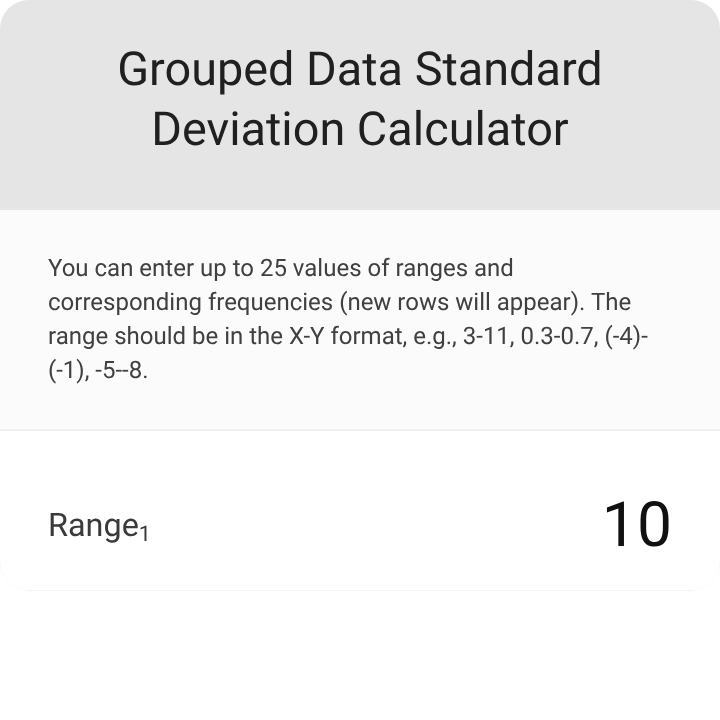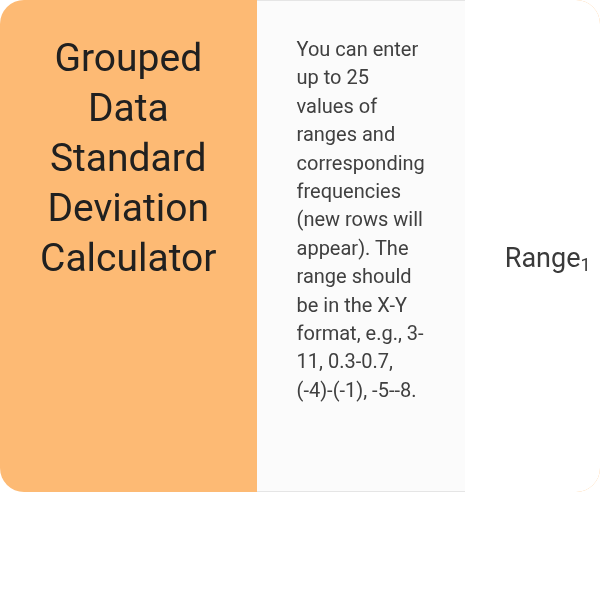--- a/index.html
+++ b/index.html
@@ -4,25 +4,25 @@
 <style>
   * { box-sizing: border-box; margin: 0; padding: 0; }
   html, body { width: 600px; height: 600px; overflow: hidden; }
   body {
     font-family: -apple-system, BlinkMacSystemFont, "Segoe UI", Roboto, "Helvetica Neue", Arial, sans-serif;
     background: #ffffff;
   }
   .card {
     width: 600px;
     height: 492px;
-    background: #fdba74;
+    background: #e5e5e5;
     border-radius: 24px;
     overflow: hidden;
     display: flex;
-    flex-direction: row;
+    flex-direction: column;
   }
   .title-block {
     padding: 34px 40px 40px 40px;
     text-align: center;
   }
   .title-block h1 {
     font-size: 39px;
     font-weight: 400;
     color: #202020;
     line-height: 1.28;

